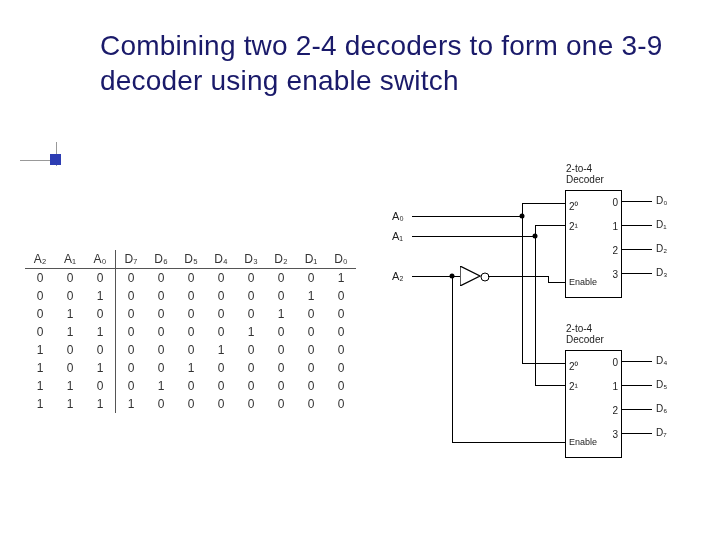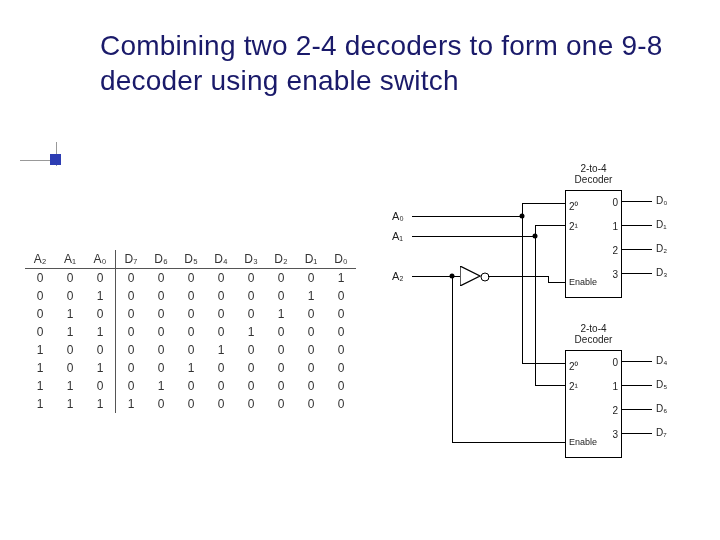--- a/index.html
+++ b/index.html
@@ -106,21 +106,20 @@
     width: 55px;
     height: 106px;
     border: 1.5px solid #000;
     background: #fff;
   }
   .dec-title {
     position: absolute;
     left: 0;
     right: 0;
     top: -28px;
-    text-align: center;
     font-size: 10px;
     line-height: 1.1;
   }
   .pin-label-left {
     position: absolute;
     left: 3px;
     font-size: 10px;
   }
   .pin-label-right {
     position: absolute;
@@ -156,21 +155,21 @@
     position: absolute;
     font-size: 11px;
   }
 
 </style>
 </head>
 <body>
 
 <div class="slide">
 
-  <div class="title">Combining two 2-4 decoders to form one 9-8 decoder using enable switch</div>
+  <div class="title">Combining two 2-4 decoders to form one 3-9 decoder using enable switch</div>
 
   <div class="bullet-deco">
     <div class="hline"></div>
     <div class="vline"></div>
     <div class="sq"></div>
   </div>
 
   <div class="tt">
     <table>
       <thead>

